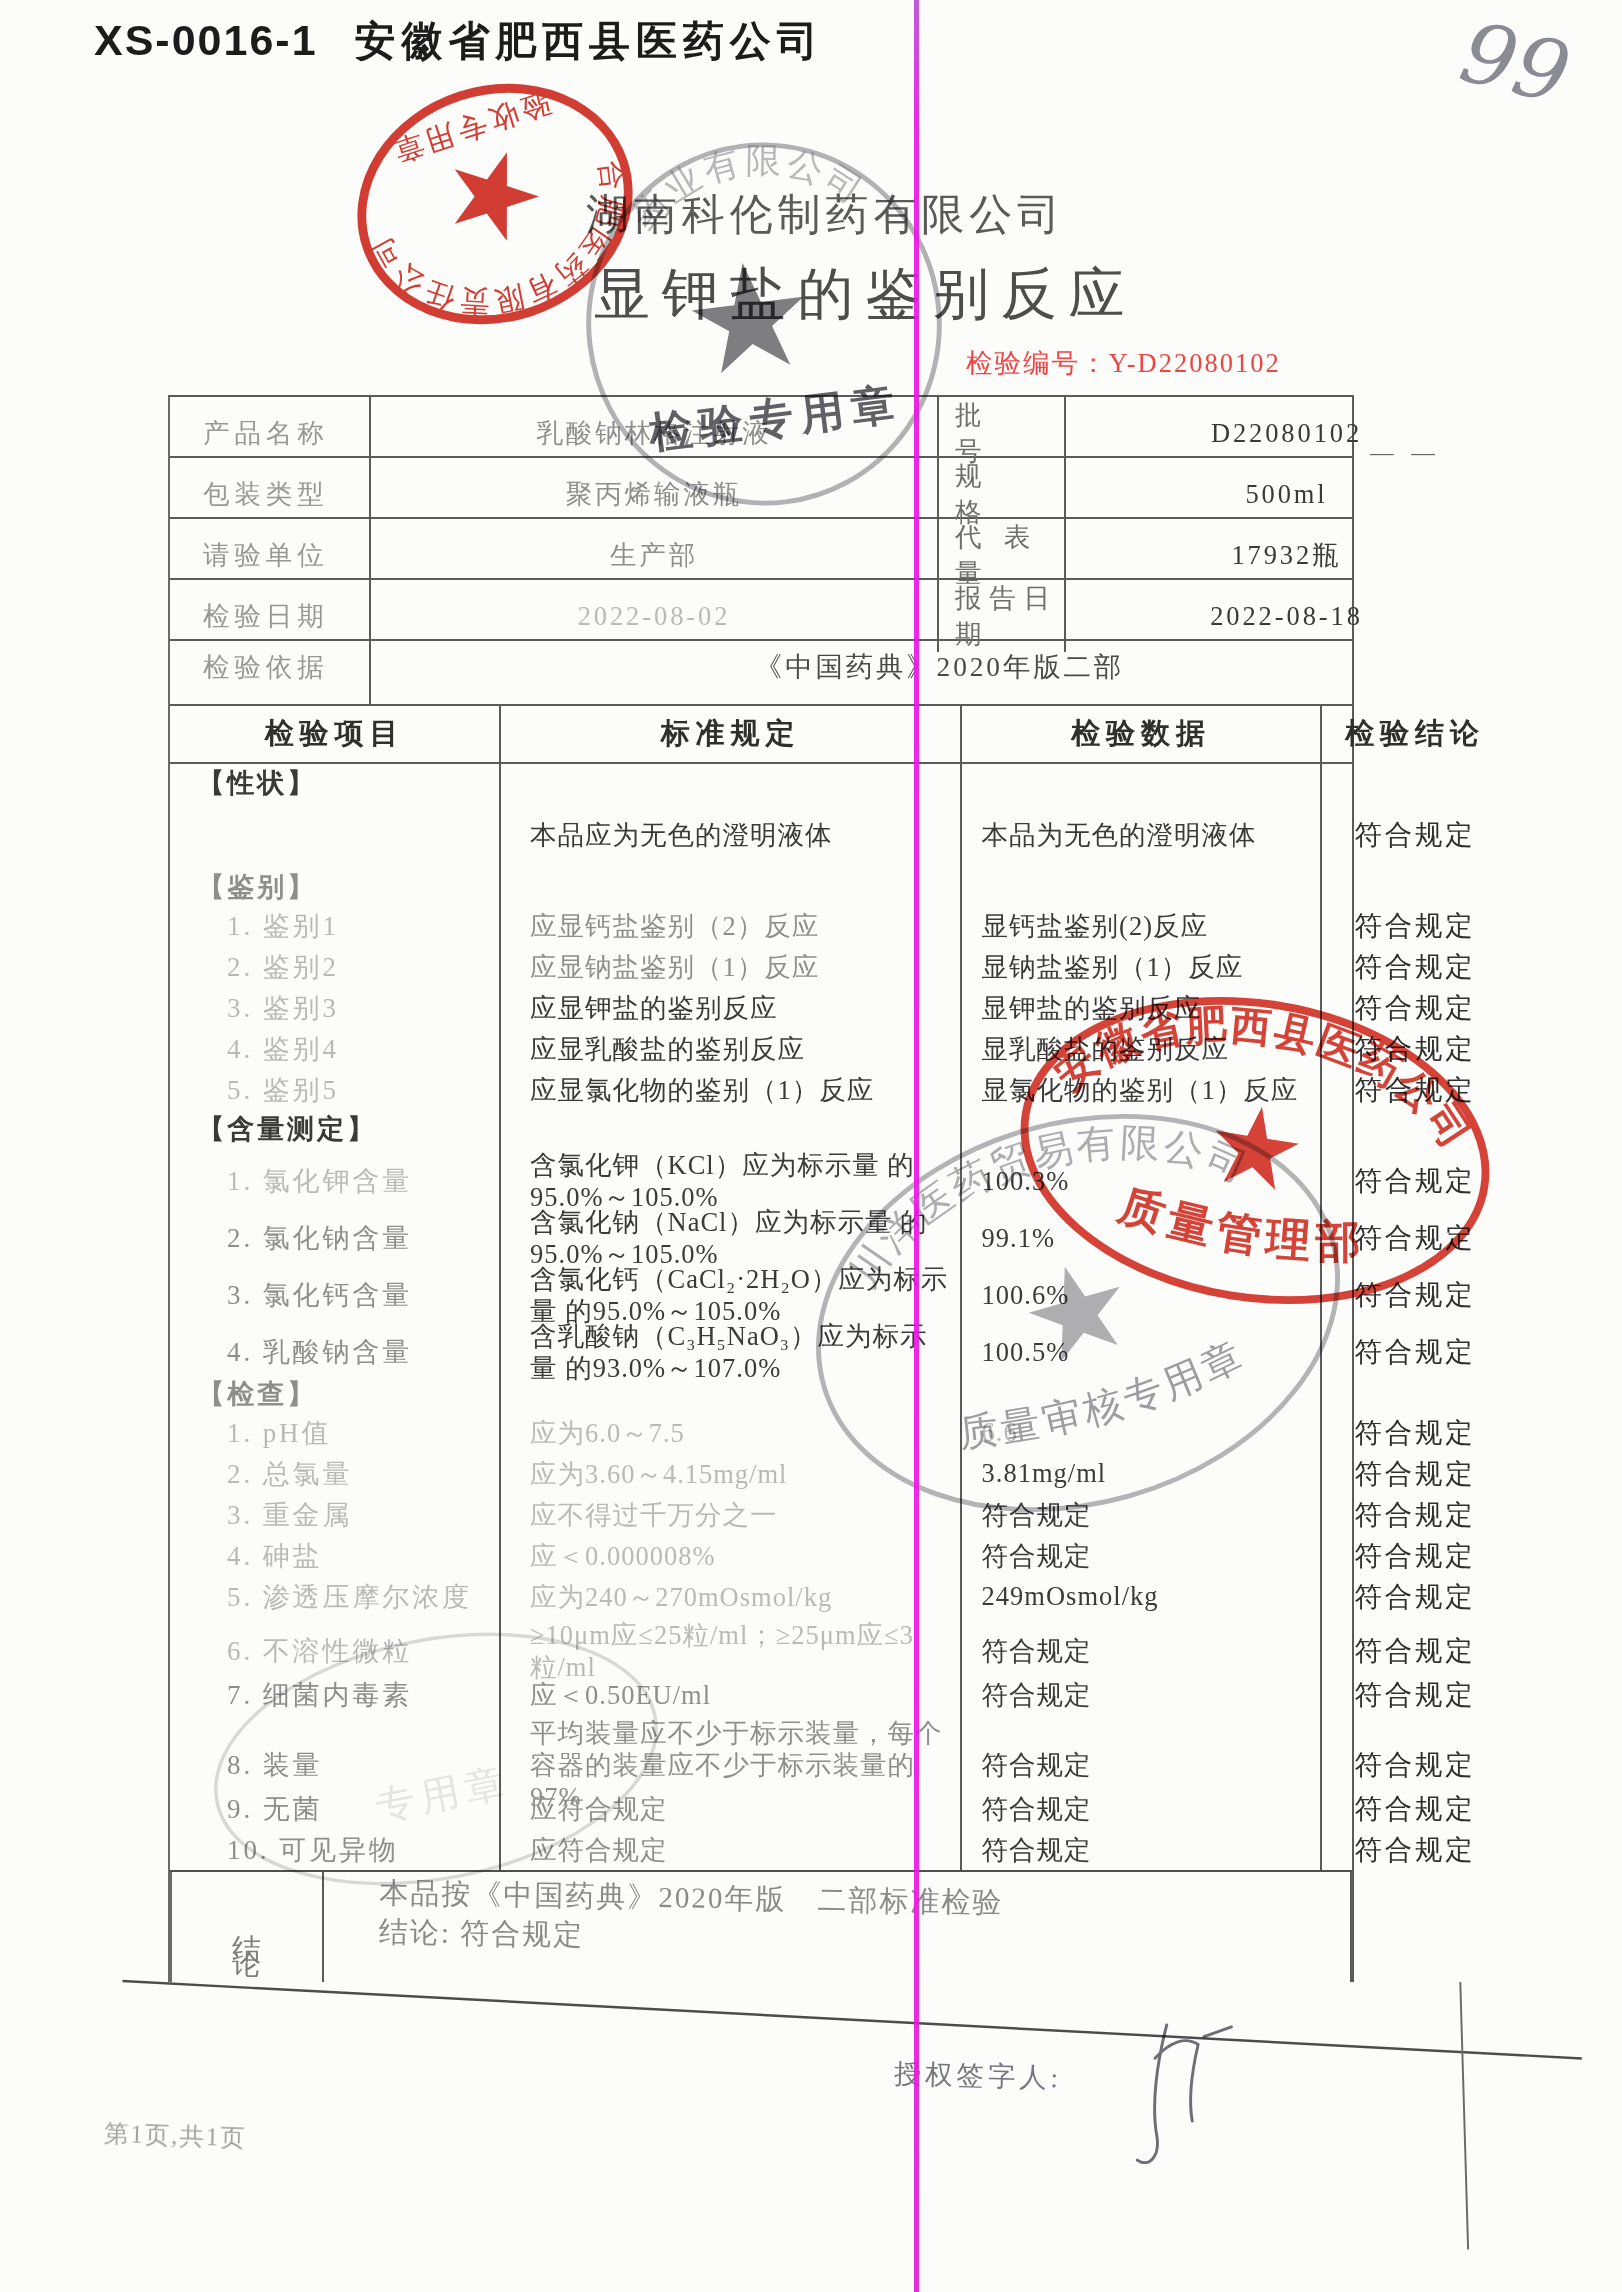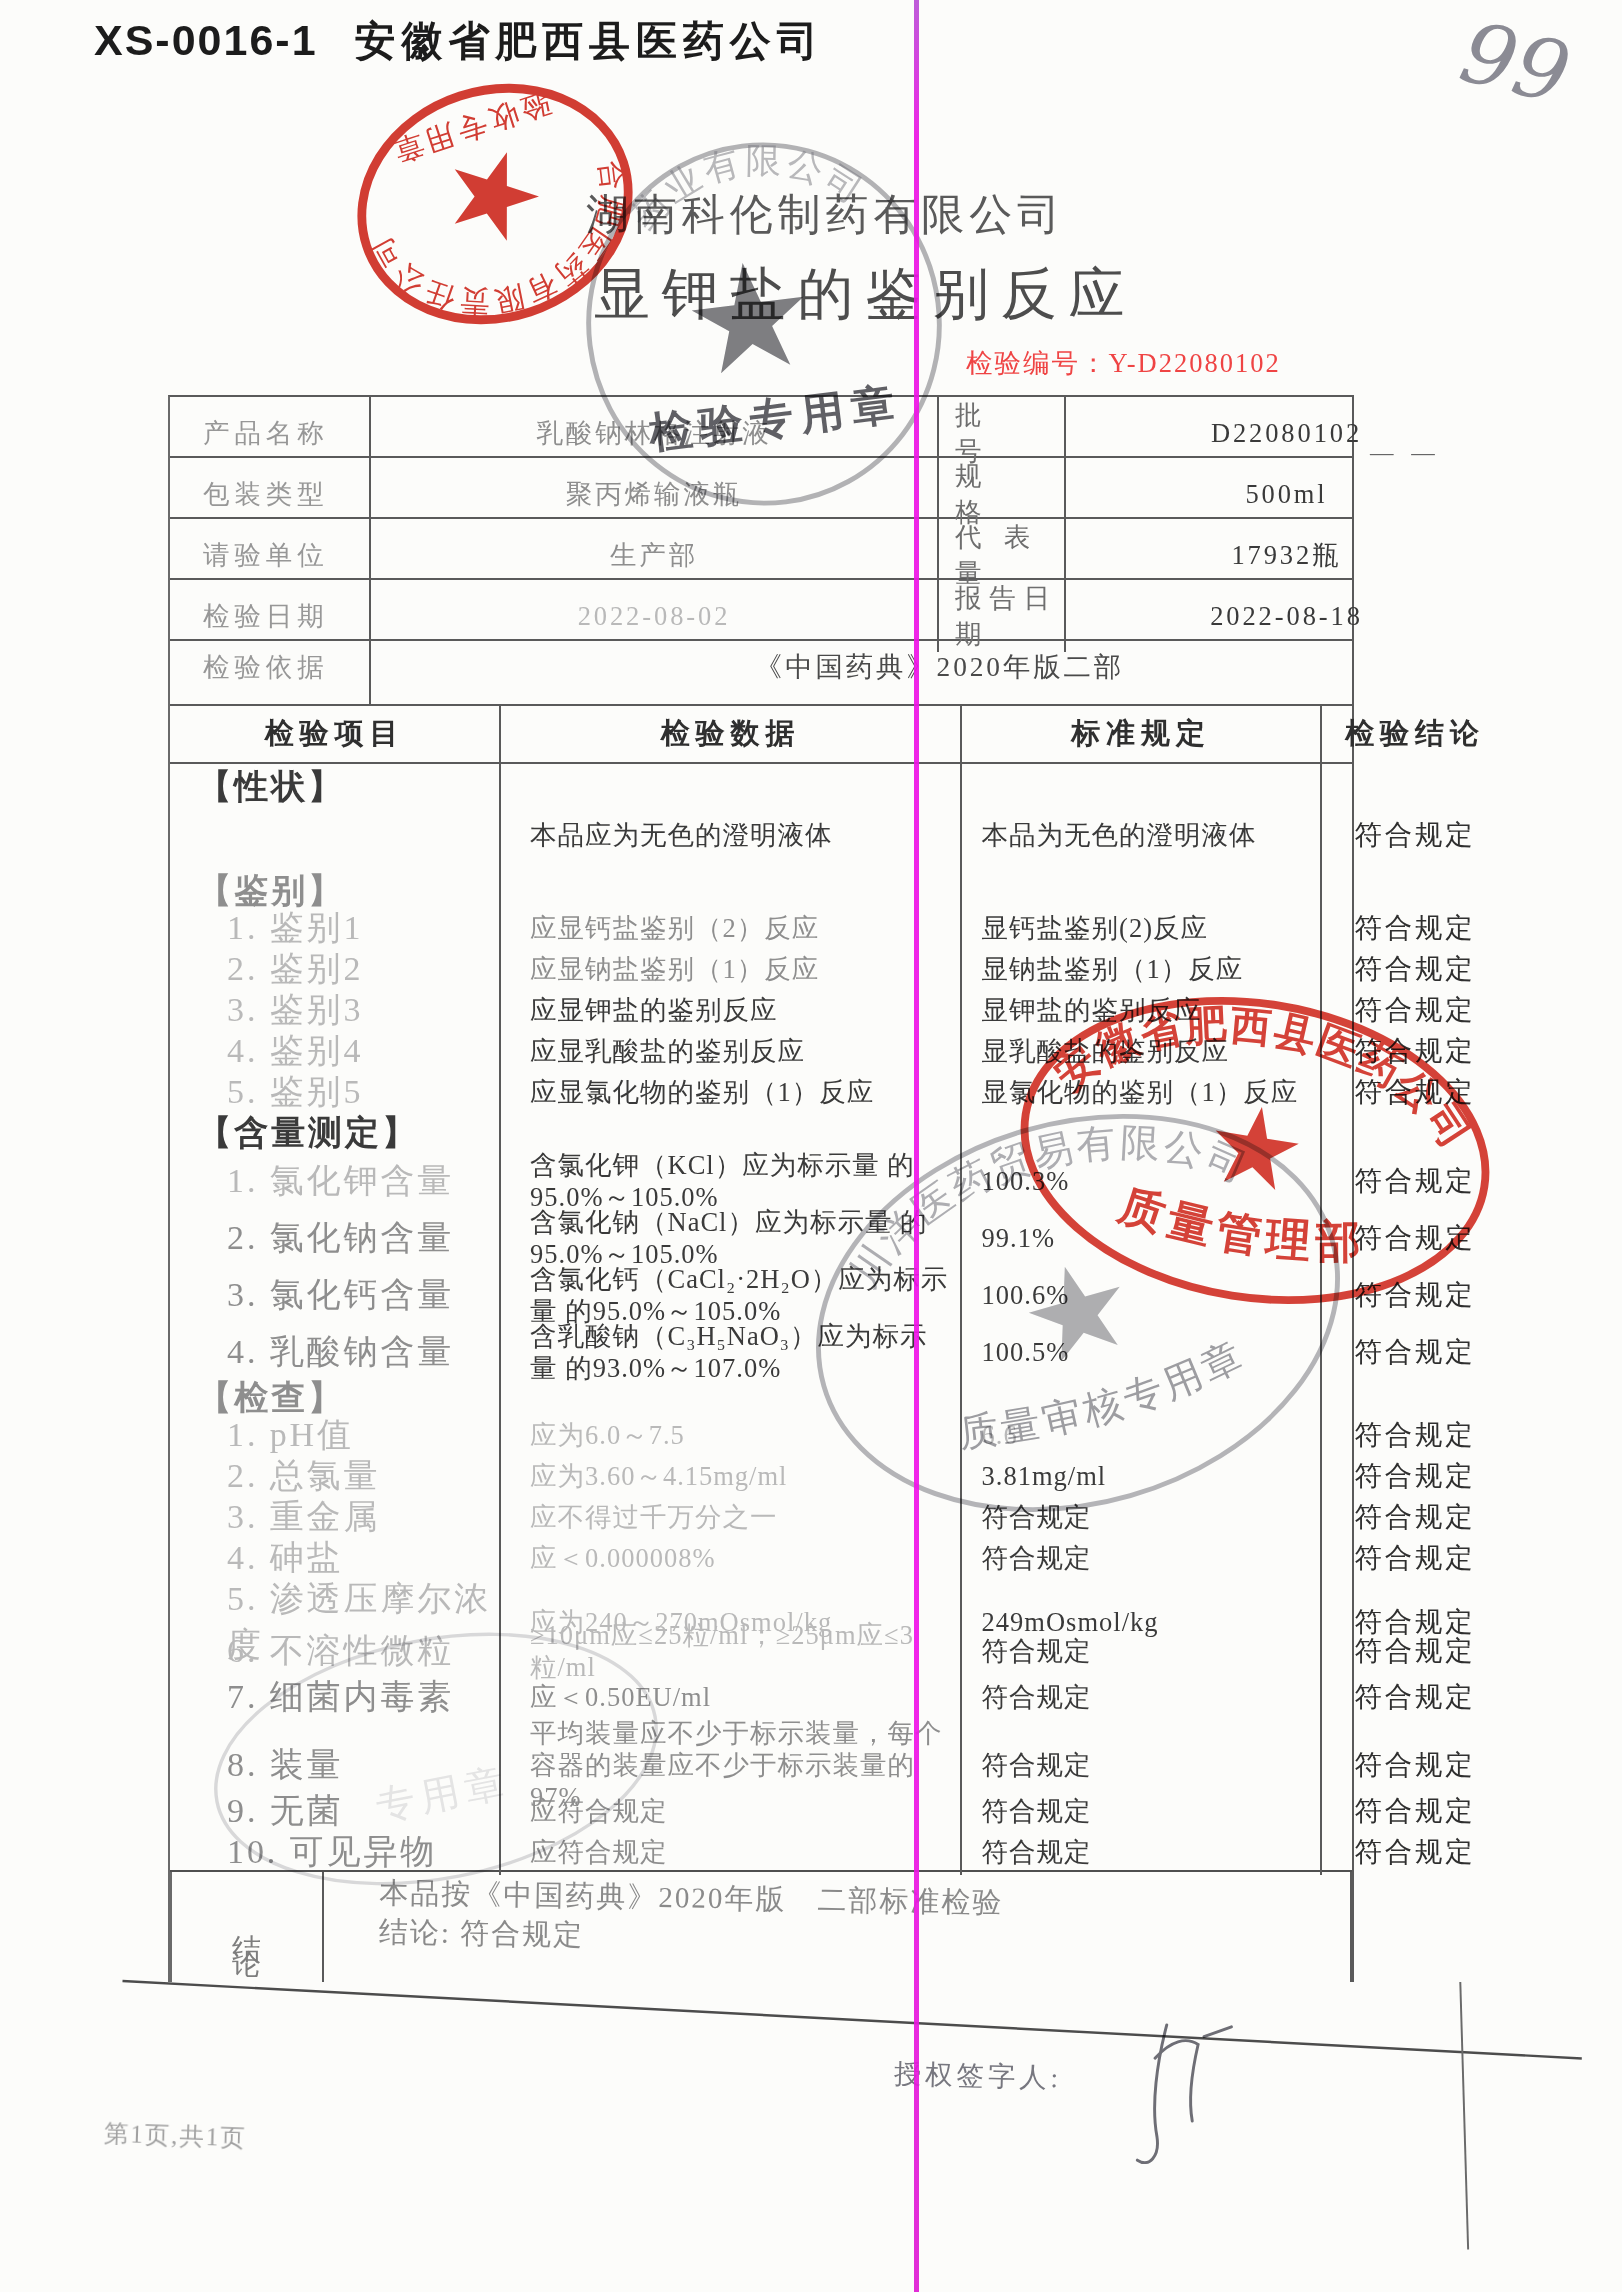--- a/index.html
+++ b/index.html
@@ -34,21 +34,21 @@
   .basis-v{justify-content:center;font-size:27.4px;letter-spacing:2.9px;color:#4a4a4a;}
   .hrow{display:grid;grid-template-columns:331px 461px 360px 186px;height:56px;border-bottom:2px solid #5a5a5a;}
   .hrow>div{display:flex;align-items:center;justify-content:center;font-size:29px;
             letter-spacing:5.9px;color:#2f2f2f;font-weight:bold;box-sizing:border-box;}
   .hrow>div:not(:last-child){border-right:2px solid #5a5a5a;}
   .bodyrows{border-bottom:2px solid #4f4f4f;}
   .brow{display:grid;grid-template-columns:331px 461px 360px 186px;}
   .brow>div{box-sizing:border-box;display:flex;align-items:center;}
   .brow>div:not(:last-child){border-right:2px solid #5a5a5a;}
   .r-sec{height:37px;} .r-item{height:41px;} .r-item2{height:57px;} .r-item3{height:73px;} .r-status{height:67px;}
-  .ci{padding-left:27.4px;font-size:34px;letter-spacing:2.9px;}
+  .ci{padding-left:27.4px;font-size:27px;letter-spacing:2.9px;}
   .ci.num{padding-left:57px;}
   .cs{padding:2px 5.9px 2px 29px;font-size:26.5px;line-height:32px;letter-spacing:1px;}
   .cd{padding-left:19.6px;font-size:26.5px;letter-spacing:1px;}
   .cc{justify-content:center;font-size:27.4px;letter-spacing:2.9px;color:#2f2f2f;}
   .sec-t{font-weight:bold;}
   
   .concl{display:grid;grid-template-columns:152px 1186px;height:110px;
          border-left:2px solid #6a6a6a;border-right:2px solid #5a5a5a;}
   .concl .cl{border-right:2px solid #5a5a5a;display:flex;align-items:center;justify-content:center;}
   .concl .cl span{writing-mode:vertical-rl;text-orientation:upright;font-size:29px;
@@ -150,22 +150,22 @@
     <div class="brow-basis">
       <div class="icell-l" style="border-right:2px solid #5a5a5a;">
           <span class="lab">检验依据</span>
         </div>
       <div class="basis-v">
           <span>《中国药典》2020年版二部</span>
         </div>
     </div>
     <div class="hrow">
       <div>检验项目</div>
+      <div>标准规定</div>
       <div>检验数据</div>
-      <div>标准规定</div>
       <div>检验结论</div>
     </div>
     <div class="bodyrows" id="body-rows">
     <div class="brow r-sec">
       <div class="ci">
             <span class="ti f0 sec-t">【性状】</span>
           </div>
       <div class="cs">
             <span class="ts f0"></span>
           </div>

